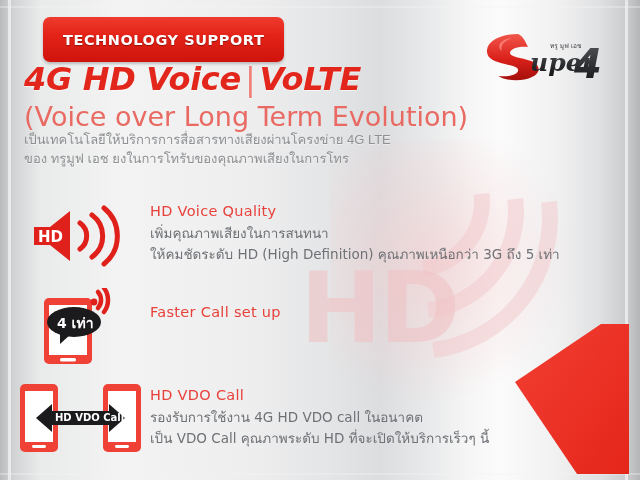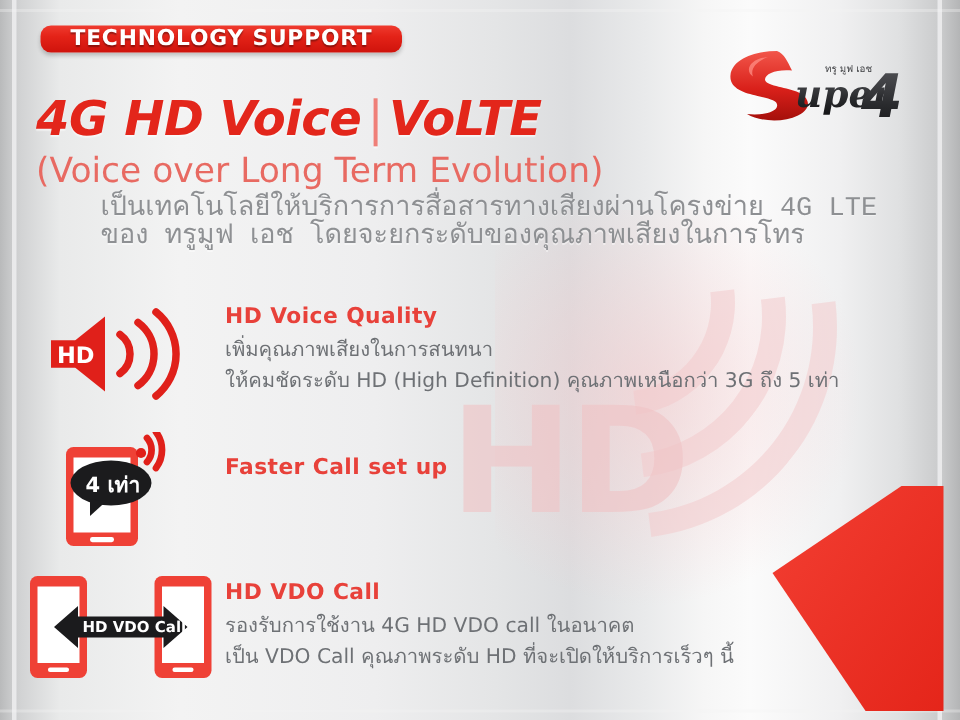--- a/index.html
+++ b/index.html
@@ -72,22 +72,22 @@
     position:absolute; display:block;
     background:linear-gradient(160deg,#f03a2e 0%, #e11f14 45%, #c8130c 100%);
     width:330px; height:330px;
     left:56px; top:58px;
     transform:rotate(-34deg);
     transform-origin:0 0;
   }
 
   
   .badge {
-    position:absolute; left:27px; top:17px;
-    height:18px; padding:0 20px;
+    position:absolute; left:43px; top:17px;
+    height:45px; padding:0 20px;
     display:flex; align-items:center;
     background:linear-gradient(180deg,#ef3b2f 0%,#e42318 40%,#cf130c 100%);
     border-radius:7px;
     box-shadow:0 2px 3px rgba(0,0,0,.22);
   }
   .badge span {
     color:#fff; font-weight:bold; font-size:14.5px;
     letter-spacing:.55px;
     text-shadow:0 1px 1px rgba(0,0,0,.35);
     font-family:"DejaVu Sans", sans-serif;
@@ -103,40 +103,39 @@
     font-size:32px; font-weight:bold;
     color:#e3261b; letter-spacing:-.3px;
     font-family:"DejaVu Sans", sans-serif;
     text-shadow:0 1px 1px rgba(255,255,255,.6);
     white-space:nowrap;
     font-style:italic;
   }
   .title .bar { color:#ef7f78; font-weight:normal; padding:0 4px; }
   .subtitle {
     position:absolute; left:24px; top:101px;
-    font-size:23px; color:#e86a62;
+    font-size:27px; color:#e86a62;
     font-family:"DejaVu Sans", sans-serif;
     white-space:nowrap;
   }
 
   
   .intro {
     position:absolute; left:24px; top:130px;
-    font-size:18px; line-height:19px;
+    font-size:13px; line-height:19px;
     color:#8e9093;
-    font-family:Liberation Mono, monospace;
-    white-space:nowrap;
-    margin-left:43px;
+    font-family:Liberation Sans, sans-serif;
+    white-space:nowrap;
   }
   .intro div { text-shadow:0 1px 0 rgba(255,255,255,.45); }
 
   
   .feat { position:absolute; }
   .feat .h {
-    font-size:14.5px; font-weight:bold; color:#e8413a;
+    font-size:14.5px; font-weight:normal; color:#e8413a;
     font-family:"DejaVu Sans", sans-serif;
     letter-spacing:.3px;
     margin-bottom:4px;
     white-space:nowrap;
   }
   .feat .l {
     font-size:13.5px; line-height:21px; color:#6e7175;
     font-family:"DejaVu Sans", sans-serif;
     white-space:nowrap;
   }
@@ -206,21 +205,21 @@
     </svg>
   </div>
 
   <div class="title">
     <span>4G HD Voice</span><span class="bar">|</span><span>VoLTE</span>
   </div>
   <div class="subtitle">(Voice over Long Term Evolution)</div>
 
   <div class="intro">
     <div>เป็นเทคโนโลยีให้บริการการสื่อสารทางเสียงผ่านโครงข่าย 4G LTE</div>
-    <div>ของ ทรูมูฟ เอช โดยจะยกระดับของคุณภาพเสียงในการโทร</div>
+    <div>ของ ทรูมูฟ เอช ยงในการโทรับของคุณภาพเสียงในการโทร</div>
   </div>
 
   <div class="ico" id="ico-1">
     <svg width="106" height="62" viewBox="0 0 106 62">
       <path d="M4 22 L20 22 L40 6 L40 56 L20 40 L4 40 Z" fill="#e0201a"></path>
       <rect x="4" y="22" width="26" height="18" fill="#e0201a"></rect>
       <text x="8" y="37" font-family="DejaVu Sans, sans-serif" font-size="15" font-weight="bold" fill="#ffffff">HD</text>
       <path d="M50 18 A16 16 0 0 1 50 44" fill="none" stroke="#e0201a" stroke-width="5" stroke-linecap="round"></path>
       <path d="M62 10 A26 26 0 0 1 62 52" fill="none" stroke="#e0201a" stroke-width="5" stroke-linecap="round"></path>
       <path d="M74 3 A36 36 0 0 1 74 59" fill="none" stroke="#e0201a" stroke-width="5" stroke-linecap="round"></path>

